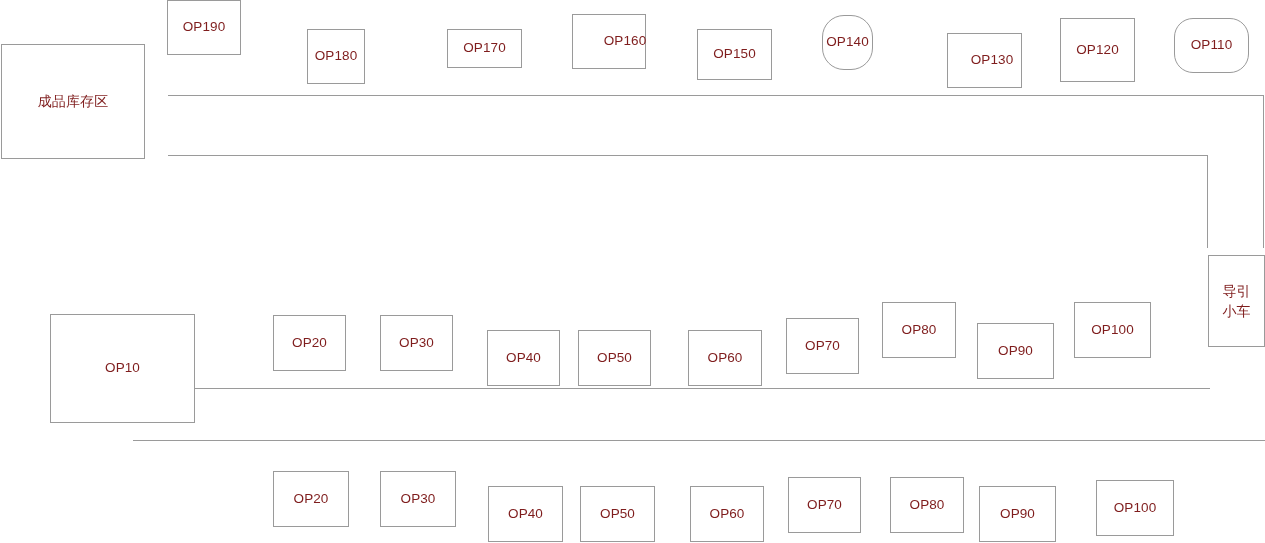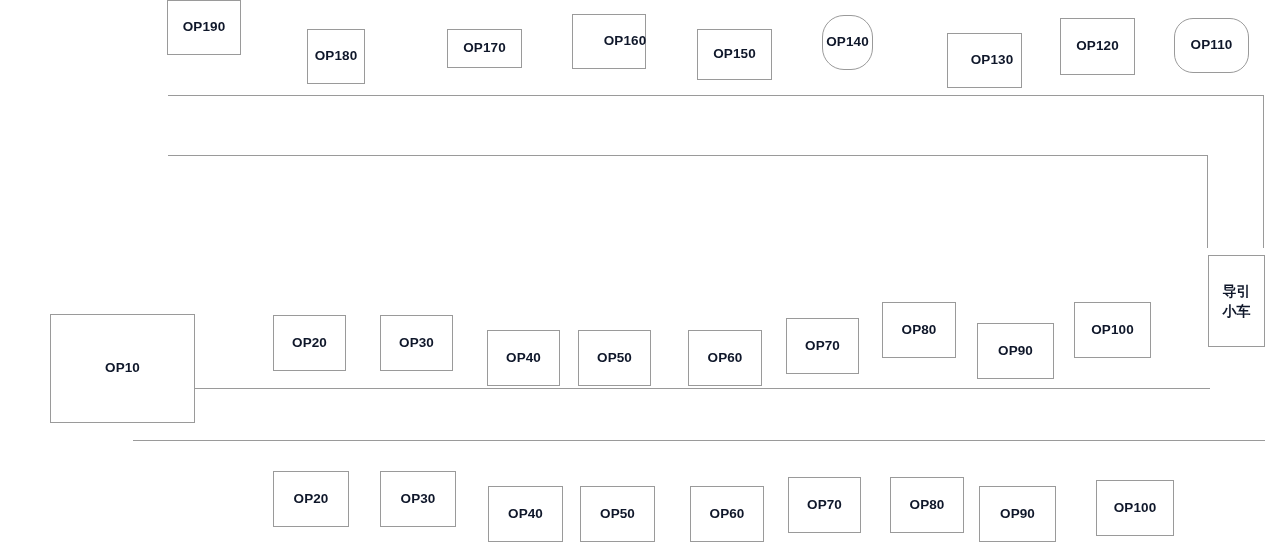--- a/index.html
+++ b/index.html
@@ -22,25 +22,24 @@
   .station {
     position: absolute;
     box-sizing: border-box;
     border: 1px solid #9a9a9a;
     background: #ffffff;
     display: flex;
     align-items: center;
     justify-content: center;
     font-size: 13.5px;
     line-height: 1.25;
-    color: #0f172a;
+    color: #7f1d1d;
     text-align: center;
     white-space: pre-line;
     letter-spacing: 0.1px;
-    font-weight: bold;
   }
   .station.area {
     font-size: 14px;
   }
   .station.cart {
     font-size: 14px;
     line-height: 1.45;
   }
   .conveyor {
     position: absolute;
@@ -60,33 +59,34 @@
 
   <div id="conveyor-layer">
       <div class="conveyor h" style="left: 168px; top: 95px; width: 1096px;"></div>
       <div class="conveyor v" style="left: 1263px; top: 95px; height: 153px;"></div>
       <div class="conveyor h" style="left: 168px; top: 155px; width: 1040px;"></div>
       <div class="conveyor v" style="left: 1207px; top: 155px; height: 93px;"></div>
       <div class="conveyor h" style="left: 195px; top: 388px; width: 1015px;"></div>
       <div class="conveyor h" style="left: 133px; top: 440px; width: 1132px;"></div>
     </div>
 
+  <div class="station area" id="finished-goods-area" style="left: 1px; top: 44px; width: 144px; height: 115px;">成品库存区</div>
 
   <div class="station cart" id="guided-cart" style="left: 1208px; top: 255px; width: 57px; height: 92px;">导引
 小车</div>
 
   <div id="top-row">
       <div class="station" style="left: 167px; top: 0px; width: 74px; height: 55px;">OP190</div>
       <div class="station" style="left: 307px; top: 29px; width: 58px; height: 55px;">OP180</div>
       <div class="station" style="left: 447px; top: 29px; width: 75px; height: 39px;">OP170</div>
       <div class="station" style="left: 572px; top: 14px; width: 74px; height: 55px; padding-left: 32px;">OP160</div>
       <div class="station" style="left: 697px; top: 29px; width: 75px; height: 51px;">OP150</div>
       <div class="station" style="left: 822px; top: 15px; width: 51px; height: 55px; border-radius: 22px;">OP140</div>
       <div class="station" style="left: 947px; top: 33px; width: 75px; height: 55px; padding-left: 15px;">OP130</div>
-      <div class="station" style="left: 1060px; top: 18px; width: 75px; height: 57px;">OP120</div>
+      <div class="station" style="left: 1060px; top: 18px; width: 75px; height: 64px;">OP120</div>
       <div class="station" style="left: 1174px; top: 18px; width: 75px; height: 55px; border-radius: 19px;">OP110</div>
     </div>
   <div id="middle-row">
       <div class="station" style="left: 50px; top: 314px; width: 145px; height: 109px;">OP10</div>
       <div class="station" style="left: 273px; top: 315px; width: 73px; height: 56px;">OP20</div>
       <div class="station" style="left: 380px; top: 315px; width: 73px; height: 56px;">OP30</div>
       <div class="station" style="left: 487px; top: 330px; width: 73px; height: 56px;">OP40</div>
       <div class="station" style="left: 578px; top: 330px; width: 73px; height: 56px;">OP50</div>
       <div class="station" style="left: 688px; top: 330px; width: 74px; height: 56px;">OP60</div>
       <div class="station" style="left: 786px; top: 318px; width: 73px; height: 56px;">OP70</div>

